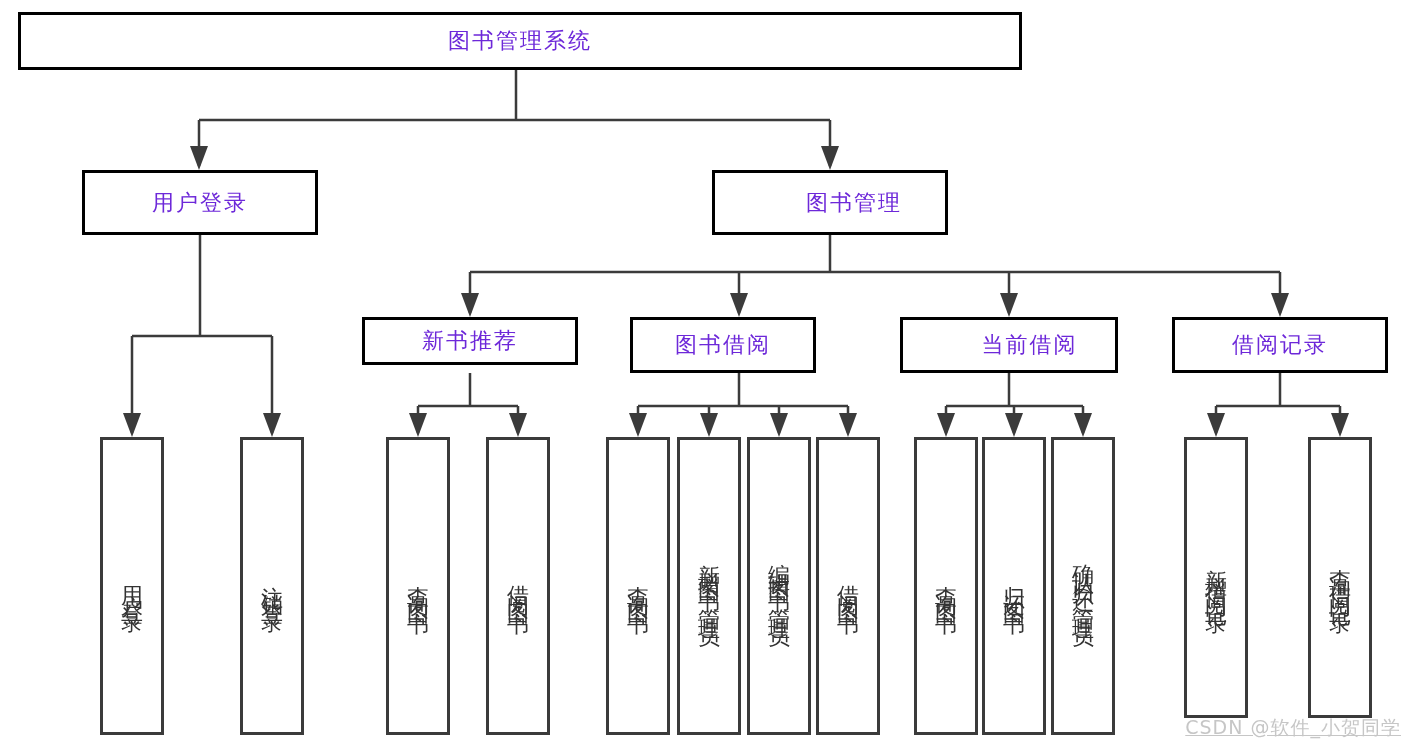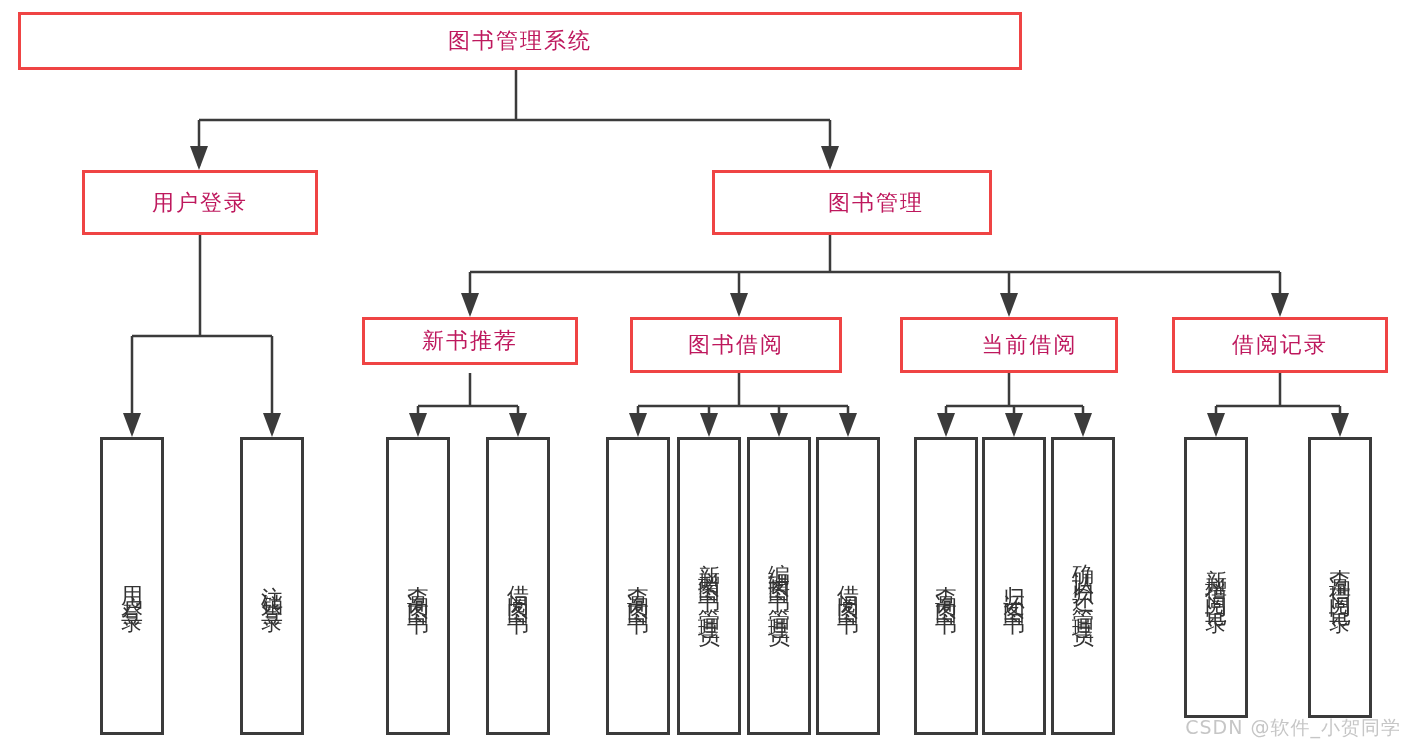--- a/index.html
+++ b/index.html
@@ -8,27 +8,27 @@
     width: 1405px;
     height: 747px;
     background: #ffffff;
     font-family: "DejaVu Sans", sans-serif;
     overflow: hidden;
   }
   #wires { position: absolute; left: 0; top: 0; }
   .hbox {
     position: absolute;
     box-sizing: border-box;
-    border: 3px solid #ef4444;
+    border: 3px solid #000000;
     background: #ffffff;
     display: flex;
     align-items: center;
     justify-content: center;
     font-size: 22px;
-    color: #be185d;
+    color: #6d28d9;
     letter-spacing: 2px;
     white-space: nowrap;
   }
   .vbox {
     position: absolute;
     box-sizing: border-box;
     border: 3px solid #3b3b3b;
     background: #ffffff;
     display: flex;
     align-items: center;
@@ -41,20 +41,21 @@
     line-height: 1;
   }
   .watermark {
     position: absolute;
     right: 4px;
     bottom: 6px;
     font-size: 19px;
     color: #c6c6c6;
     letter-spacing: 1px;
     white-space: nowrap;
+    text-decoration: underline;
   }
 </style>
 </head>
 <body>
 
 <div id="stage">
 
   <svg id="wires" width="1405" height="747" viewBox="0 0 1405 747" aria-hidden="true">
     <g stroke="#3b3b3b" stroke-width="2.5" fill="none">
 
@@ -91,24 +92,24 @@
       <polygon points="1005,413 1023,413 1014,437"></polygon>
       <polygon points="1074,413 1092,413 1083,437"></polygon>
       <polygon points="1207,413 1225,413 1216,437"></polygon>
       <polygon points="1331,413 1349,413 1340,437"></polygon>
     </g>
   </svg>
 
   <div class="hbox" style="left:18px; top:12px; width:1004px; height:58px;">图书管理系统</div>
 
   <div class="hbox" style="left:82px; top:170px; width:236px; height:65px;">用户登录</div>
-  <div class="hbox" style="left:712px; top:170px; width:280px; height:65px;padding-left:48px;">图书管理</div>
+  <div class="hbox" style="left:712px; top:170px; width:236px; height:65px;padding-left:48px;">图书管理</div>
 
   <div class="hbox" style="left:362px; top:317px; width:216px; height:48px;">新书推荐</div>
-  <div class="hbox" style="left:630px; top:317px; width:212px; height:56px;">图书借阅</div>
+  <div class="hbox" style="left:630px; top:317px; width:186px; height:56px;">图书借阅</div>
   <div class="hbox" style="left:900px; top:317px; width:218px; height:56px;padding-left:41px;">当前借阅</div>
   <div class="hbox" style="left:1172px; top:317px; width:216px; height:56px;">借阅记录</div>
 
   <div class="vbox" style="left:100px; top:437px; width:64px; height:298px;">用户登录</div>
   <div class="vbox" style="left:240px; top:437px; width:64px; height:298px;">注销登录</div>
 
   <div class="vbox" style="left:386px; top:437px; width:64px; height:298px;">查询图书</div>
   <div class="vbox" style="left:486px; top:437px; width:64px; height:298px;">借阅图书</div>
 
   <div class="vbox" style="left:606px; top:437px; width:64px; height:298px;">查询图书</div>

